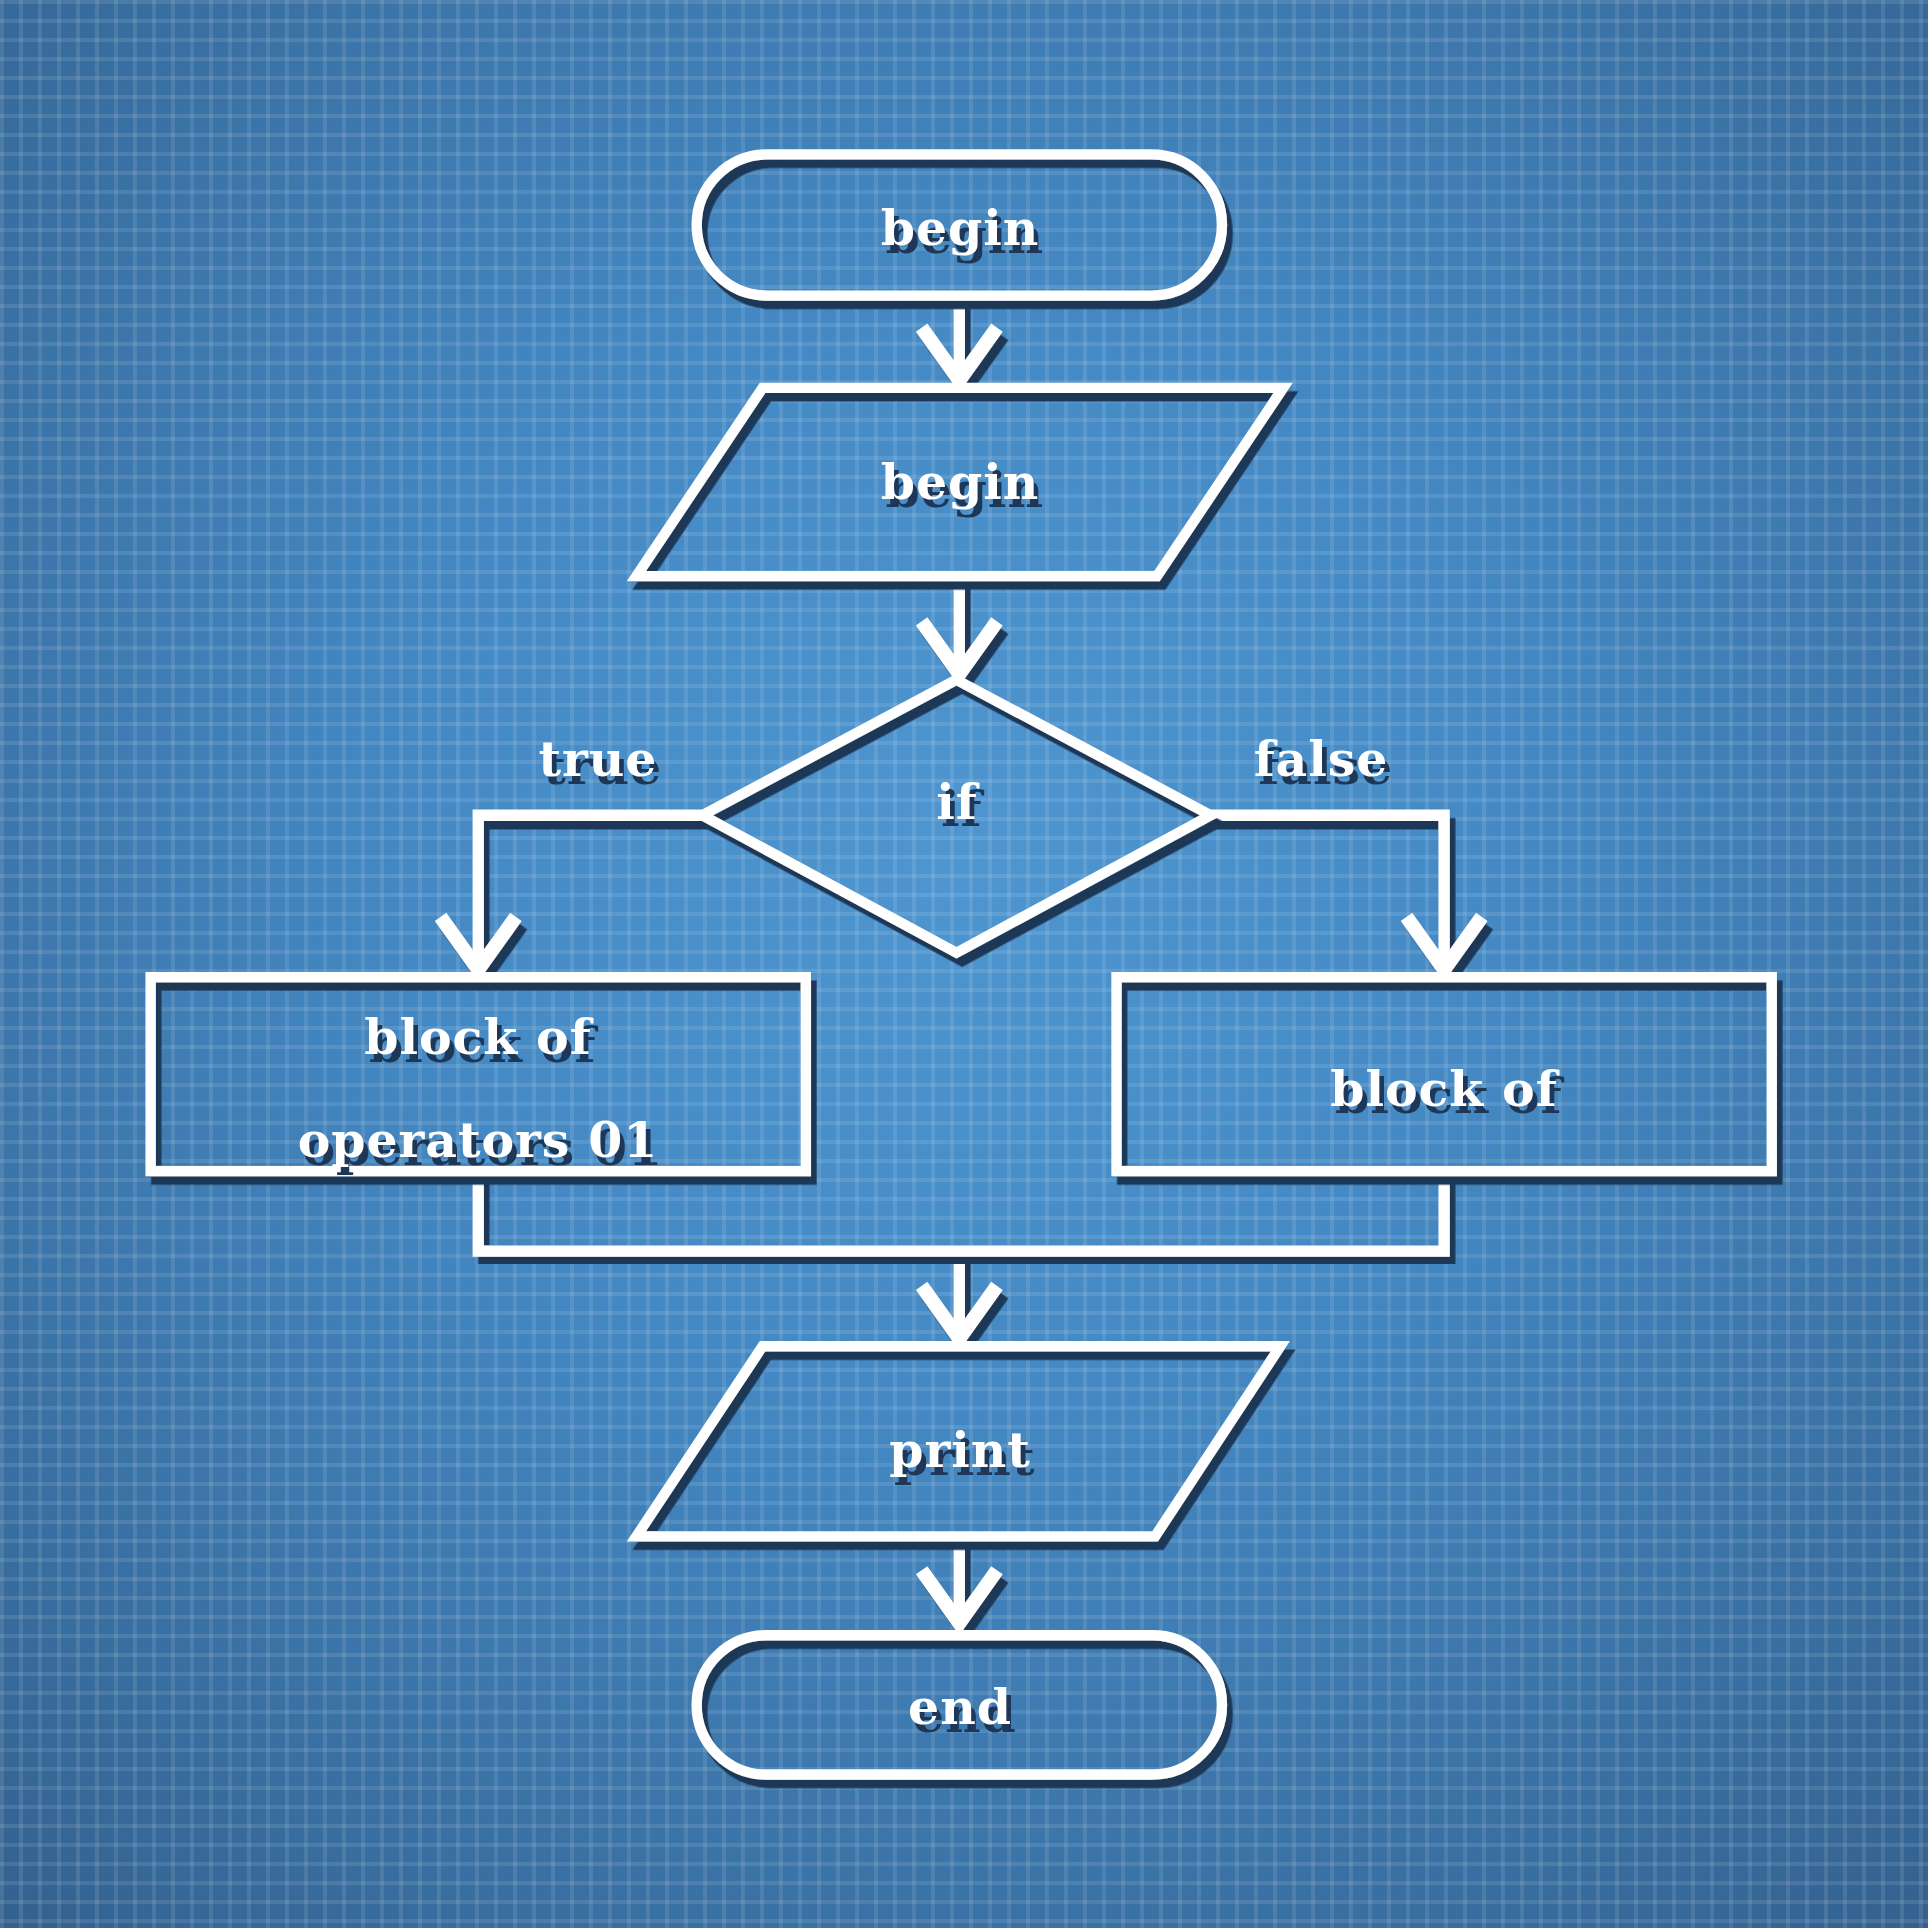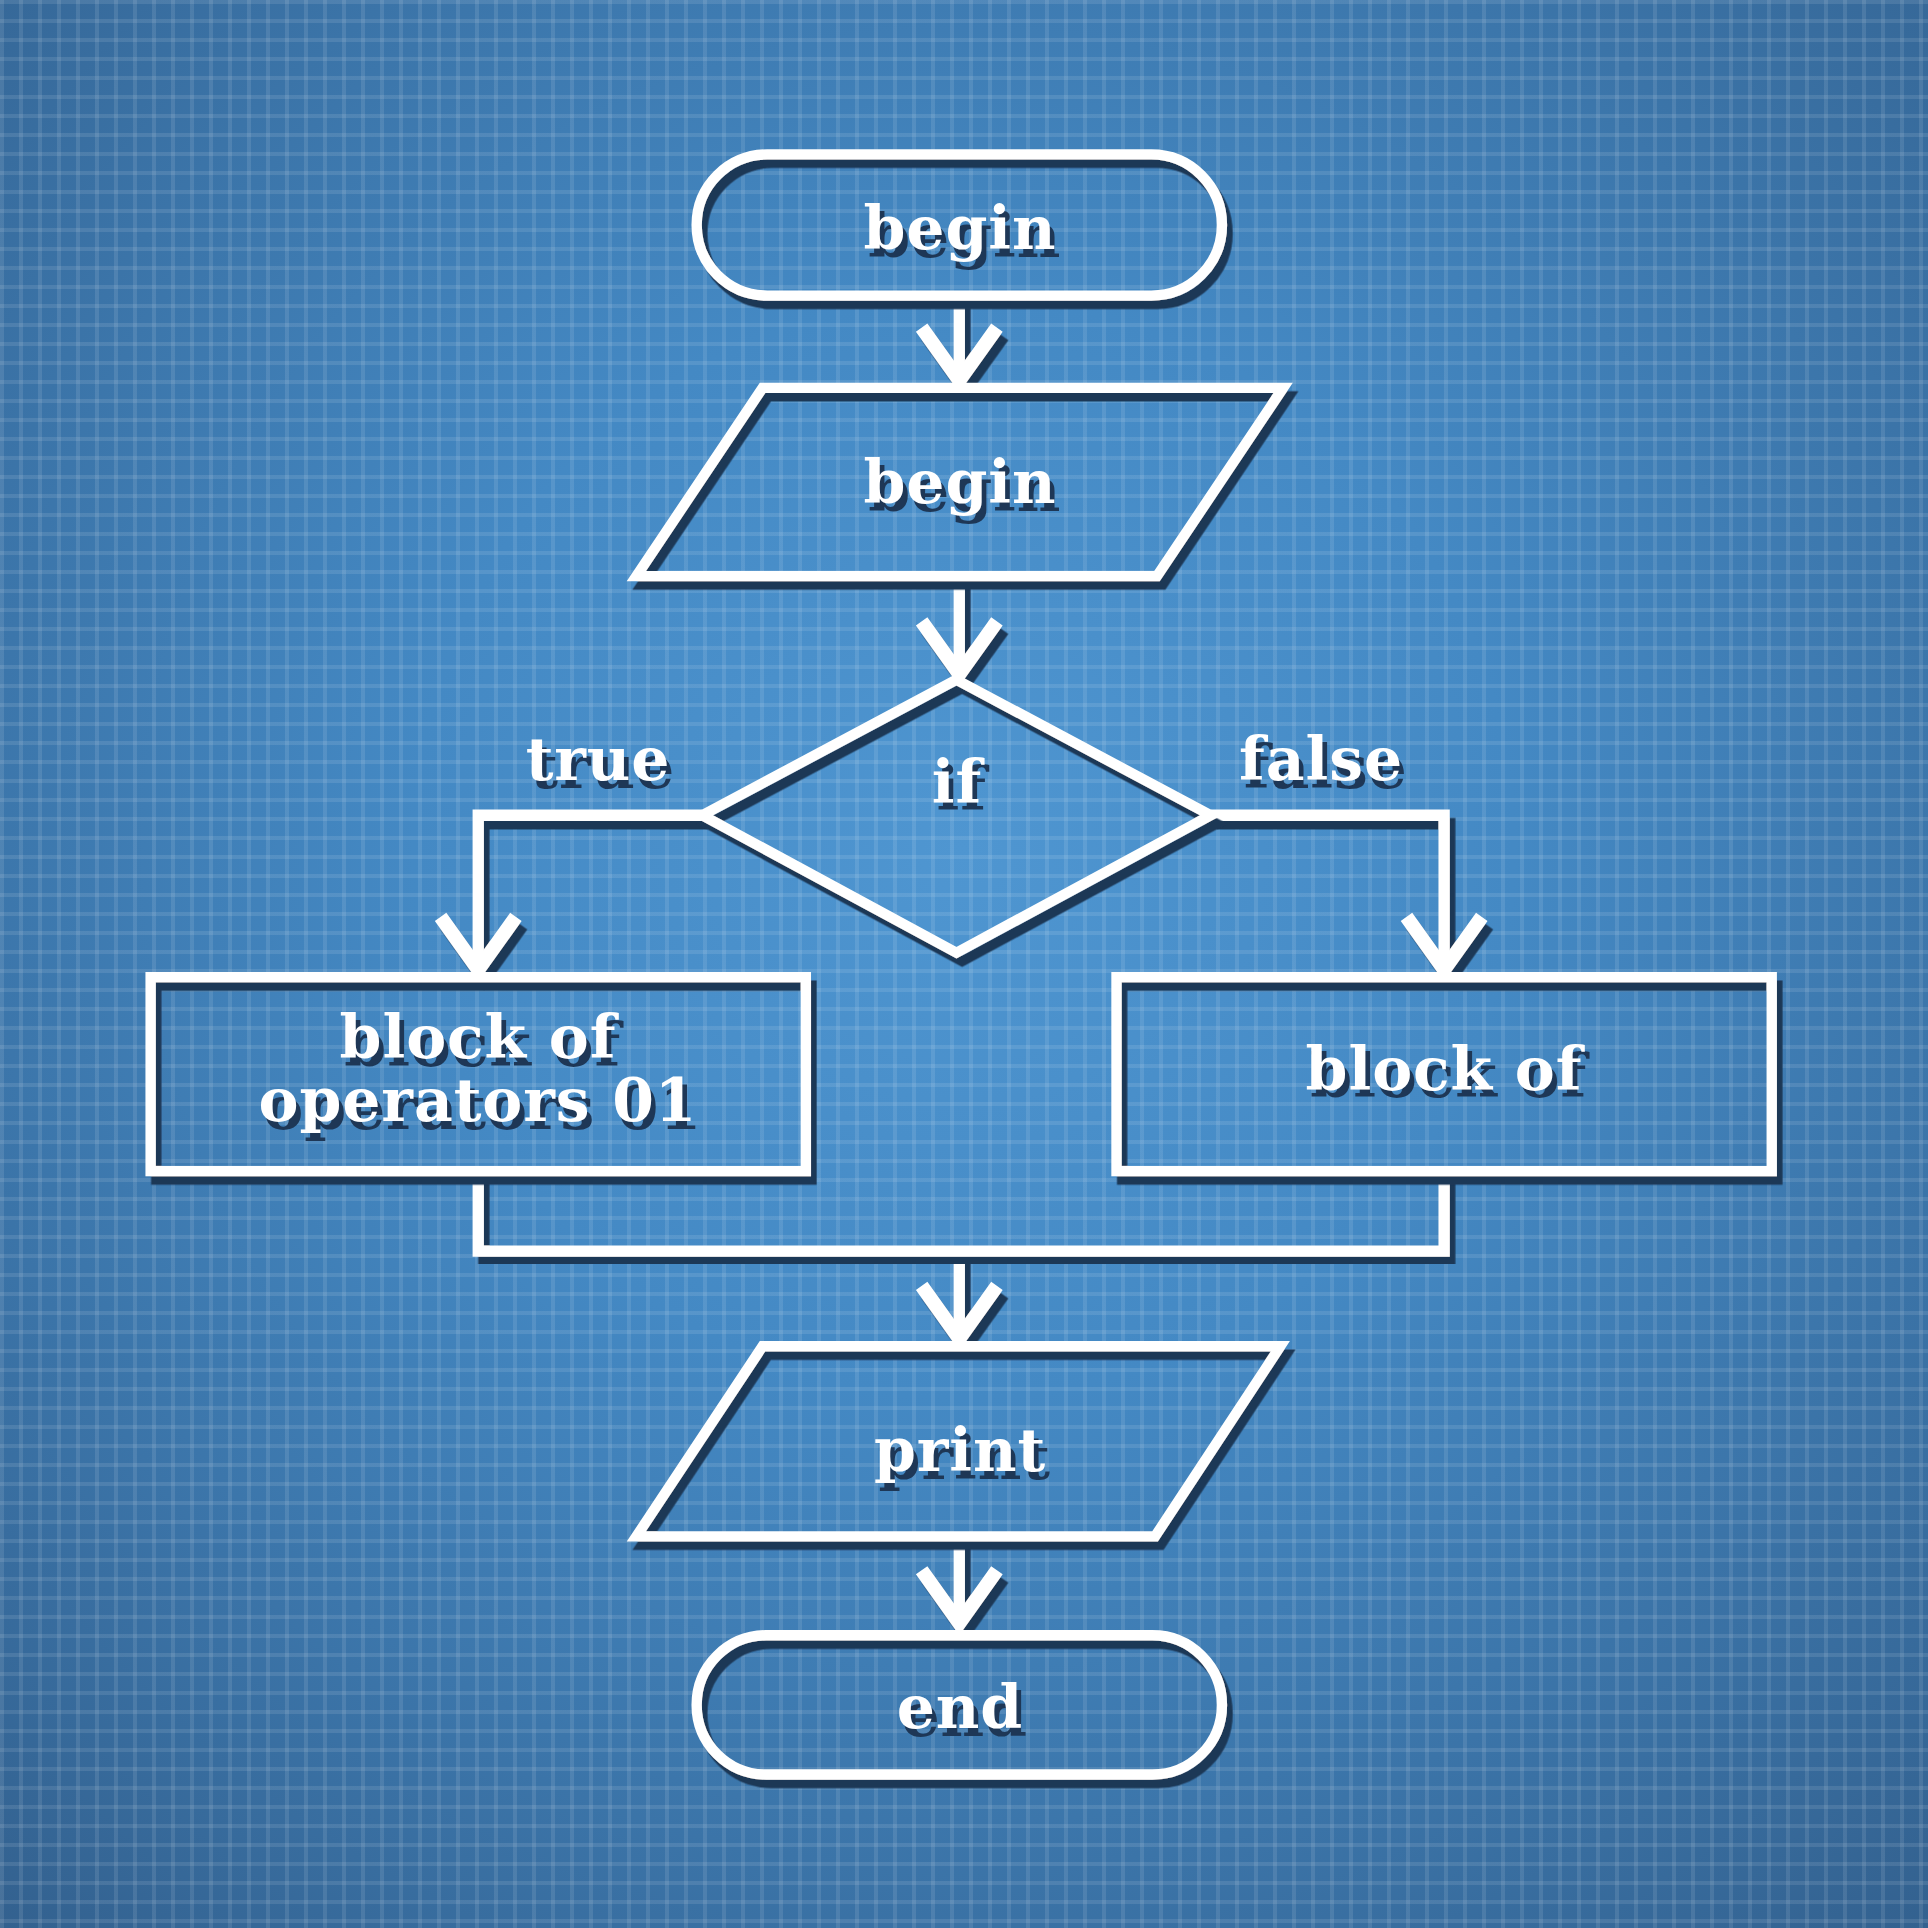--- a/index.html
+++ b/index.html
@@ -19,26 +19,26 @@
       repeating-linear-gradient(180deg, var(--grid-line) 0 3.8px, rgba(0,0,0,0) 3.8px 19px),
       radial-gradient(circle farthest-corner at 50% 44%, var(--bg-center) 0%, var(--bg-mid) 38%, var(--bg-edge) 100%);
   }
   svg.flow{position:absolute;left:0;top:0;}
   .ln{fill:none;stroke:var(--stroke-color);stroke-width:12;stroke-linejoin:miter;stroke-miterlimit:12;}
   .ah{fill:none;stroke:var(--stroke-color);stroke-width:15;stroke-linecap:butt;stroke-linejoin:miter;stroke-miterlimit:12;}
   .shape{fill:none;stroke:var(--stroke-color);stroke-width:11;stroke-linejoin:miter;}
   feDropShadow{flood-color:var(--shadow-color);}
   .lbl{
     position:absolute;transform:translate(-50%,-50%);
-    color:var(--stroke-color);font-weight:700;font-size:60px;line-height:68px;
+    color:var(--stroke-color);font-weight:700;font-size:49px;line-height:68px;
     letter-spacing:0.9px;white-space:nowrap;text-align:center;
     text-shadow:4.7px 7.5px 0 var(--shadow-color);
   }
   .lbl.two{line-height:63px;}
-  .lbl span{display:block;}
+  .lbl span{display:block;margin-top:40px;}
 </style>
 </head>
 <body>
 
 <div class="canvas">
 
   <svg class="flow" width="1928" height="1928" viewBox="0 0 2048 2048">
     <defs>
       <filter id="ds" x="-10%" y="-10%" width="125%" height="125%">
         <feDropShadow dx="6" dy="9" stdDeviation="0" flood-color="#1e3756" flood-opacity="1"></feDropShadow>

